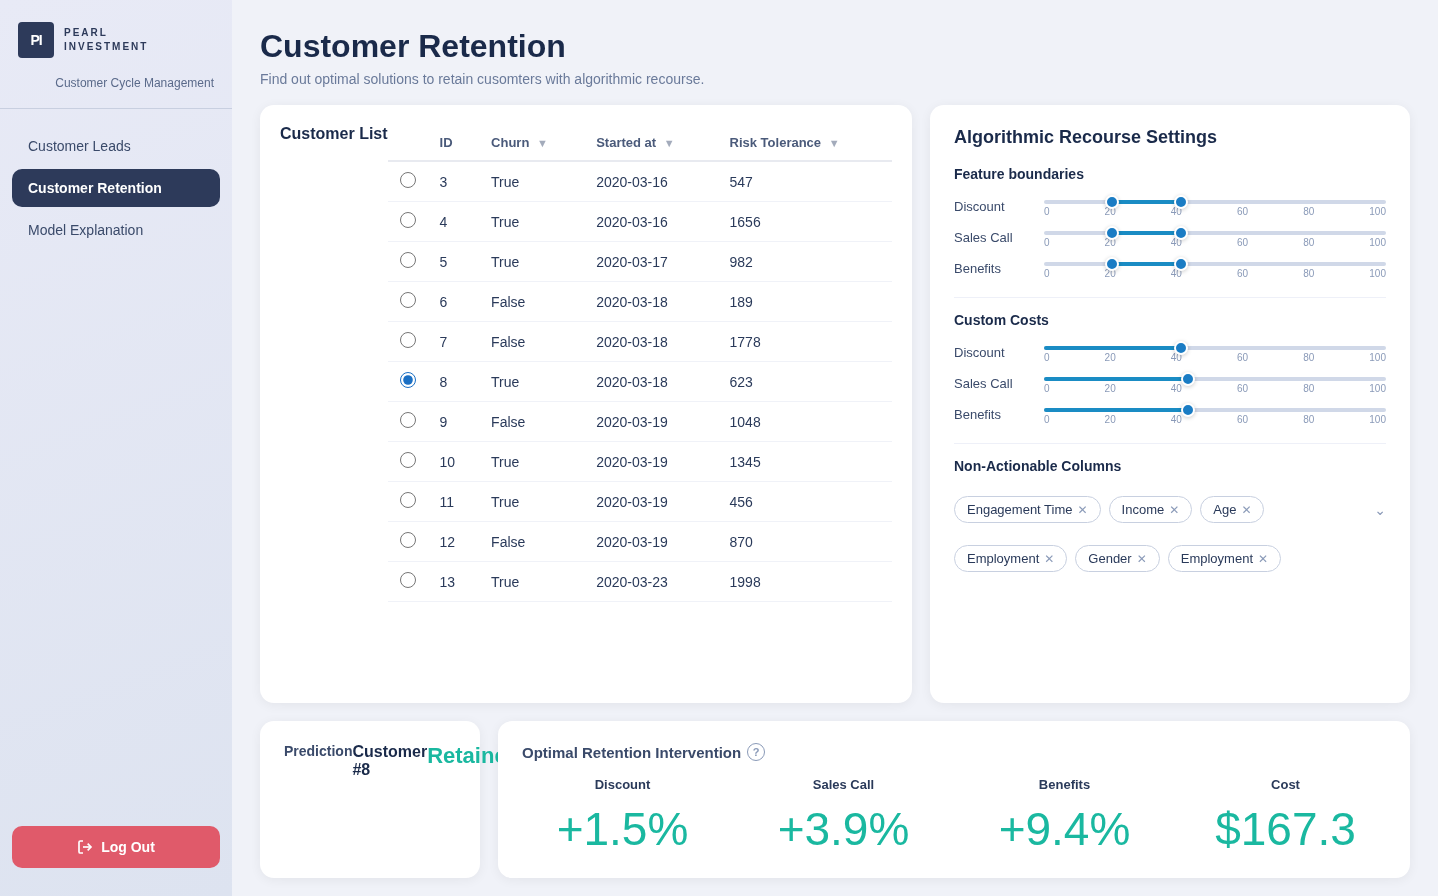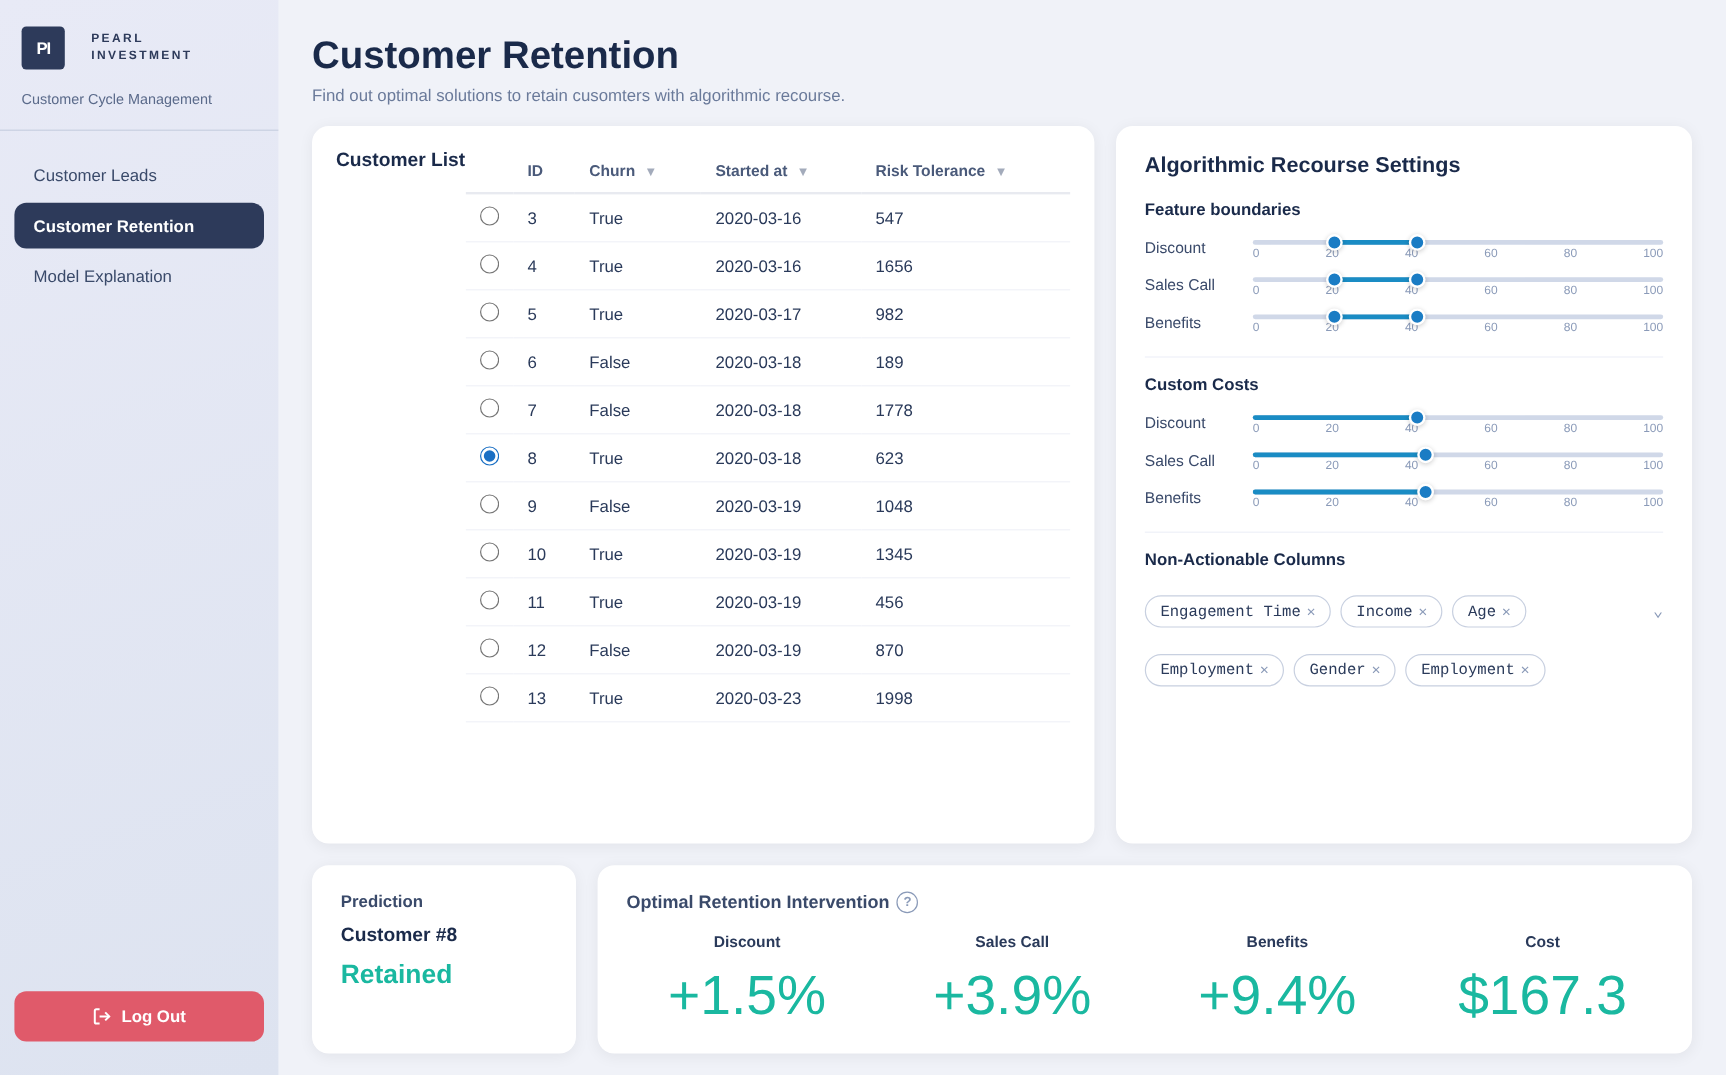--- a/index.html
+++ b/index.html
@@ -19,21 +19,21 @@
       background: linear-gradient(160deg, #e8eaf6 0%, #dde3f0 100%);
       display: flex;
       flex-direction: column;
       padding: 0;
       position: relative;
     }
     .sidebar-logo {
       display: flex;
       align-items: center;
       padding: 22px 18px 18px 18px;
-      gap: 22px;
+      gap: 10px;
     }
     .logo-icon {
       width: 36px;
       height: 36px;
       background: #2d3a5a;
       border-radius: 4px;
       display: flex;
       align-items: center;
       justify-content: center;
       color: white;
@@ -47,20 +47,21 @@
       color: #2d3a5a;
       letter-spacing: 2px;
       line-height: 1.4;
     }
     .sidebar-subtitle {
       padding: 0 18px 18px 18px;
       font-size: 12px;
       color: #5a6a8a;
       font-weight: 500;
       border-bottom: 1px solid #c8cfe0;
+      text-align: right;
     }
     .sidebar-nav {
       display: flex;
       flex-direction: column;
       padding: 18px 12px;
       gap: 4px;
     }
     .nav-item {
       padding: 11px 16px;
       border-radius: 10px;
@@ -241,21 +242,20 @@
     }
     .non-actionable-section {
       margin-top: 4px;
     }
     .tags-row {
       display: flex;
       flex-wrap: wrap;
       gap: 8px;
       margin-top: 22px;
       align-items: center;
-      font-family: Liberation Mono, monospace;
     }
     .tag {
       display: flex;
       align-items: center;
       gap: 5px;
       background: white;
       border: 1px solid #c8d0e0;
       border-radius: 20px;
       padding: 5px 12px;
       font-size: 13px;
@@ -284,21 +284,21 @@
 
     
     .prediction-panel {
       background: white;
       border-radius: 14px;
       padding: 22px 24px;
       width: 220px;
       min-width: 220px;
       box-shadow: 0 2px 12px rgba(0,0,0,0.06);
       display: flex;
-      flex-direction: column;
+      flex-direction: row;
       align-items: flex-start;
       justify-content: flex-start;
     }
     .prediction-label {
       font-size: 14px;
       font-weight: 600;
       color: #3a4a6a;
       margin-bottom: 12px;
     }
     .prediction-customer {

